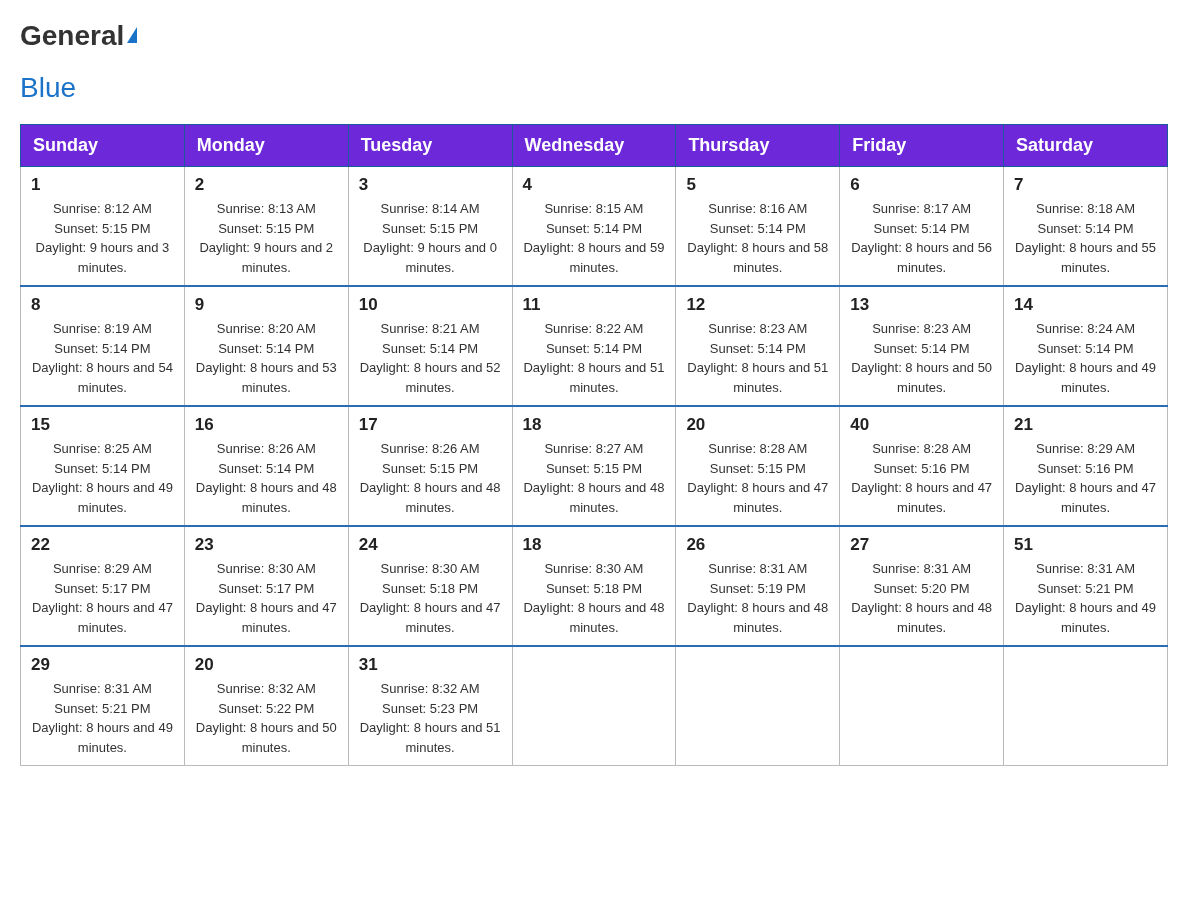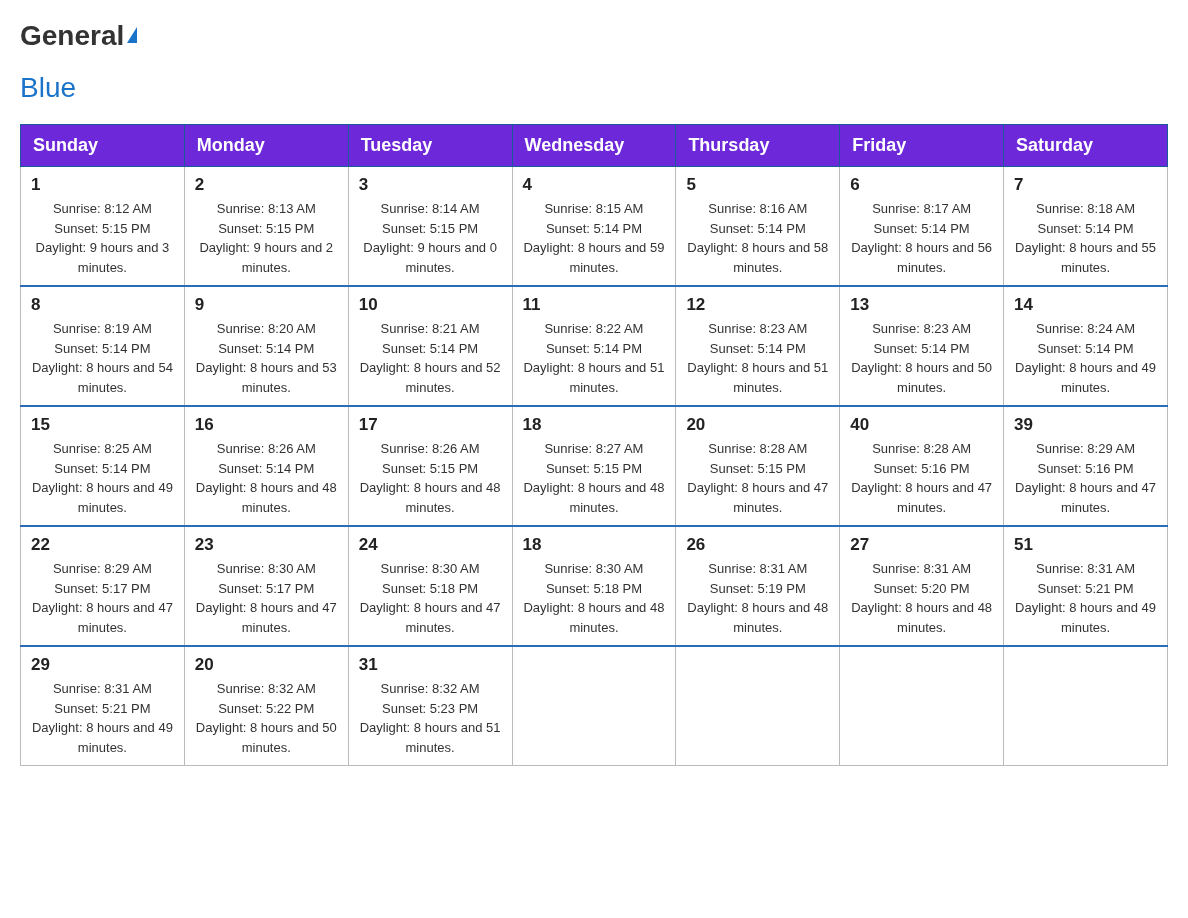--- a/index.html
+++ b/index.html
@@ -194,21 +194,21 @@
         </td>
         <td>
           <span class="day-number">20</span>
           <div class="day-info">Sunrise: 8:28 AM<br>Sunset: 5:15 PM<br>Daylight: 8 hours and 47 minutes.</div>
         </td>
         <td>
           <span class="day-number">40</span>
           <div class="day-info">Sunrise: 8:28 AM<br>Sunset: 5:16 PM<br>Daylight: 8 hours and 47 minutes.</div>
         </td>
         <td>
-          <span class="day-number">39</span>
+          <span class="day-number">21</span>
           <div class="day-info">Sunrise: 8:29 AM<br>Sunset: 5:16 PM<br>Daylight: 8 hours and 47 minutes.</div>
         </td>
       </tr>
       <tr class="row-divider">
         <td>
           <span class="day-number">22</span>
           <div class="day-info">Sunrise: 8:29 AM<br>Sunset: 5:17 PM<br>Daylight: 8 hours and 47 minutes.</div>
         </td>
         <td>
           <span class="day-number">23</span>

